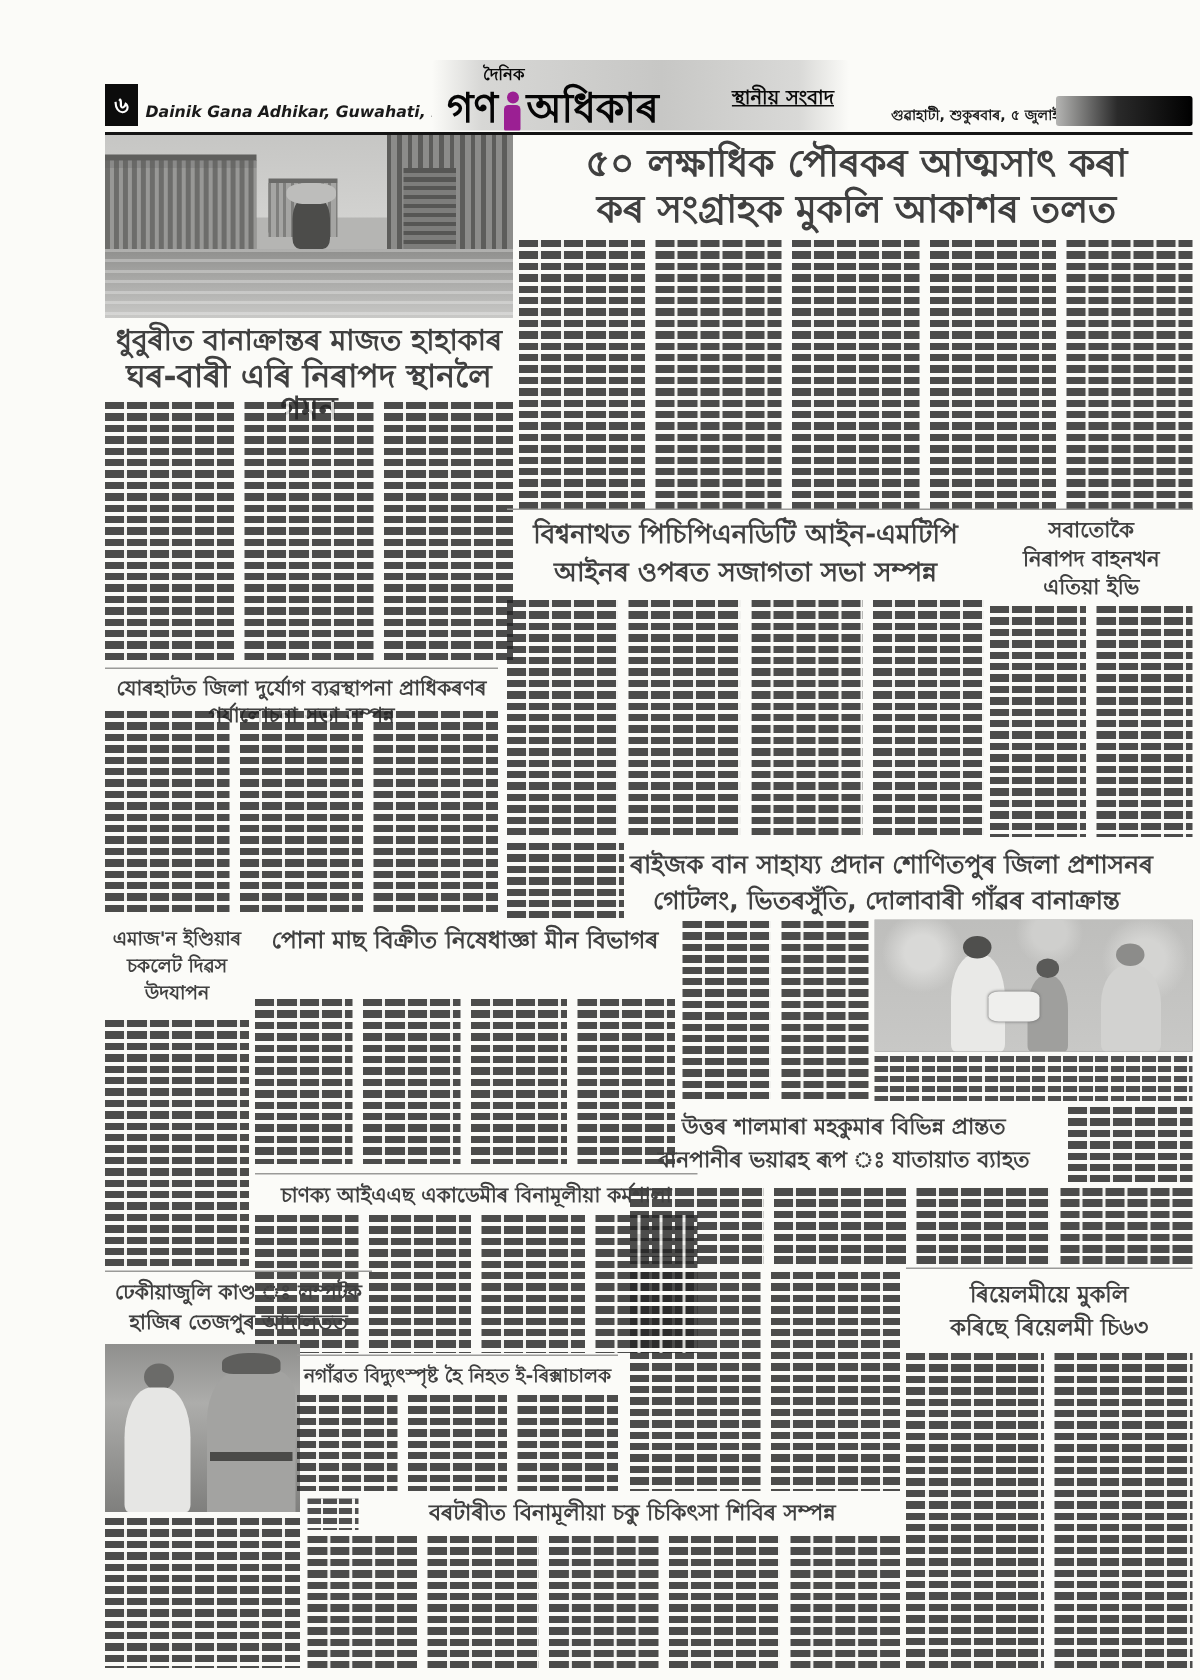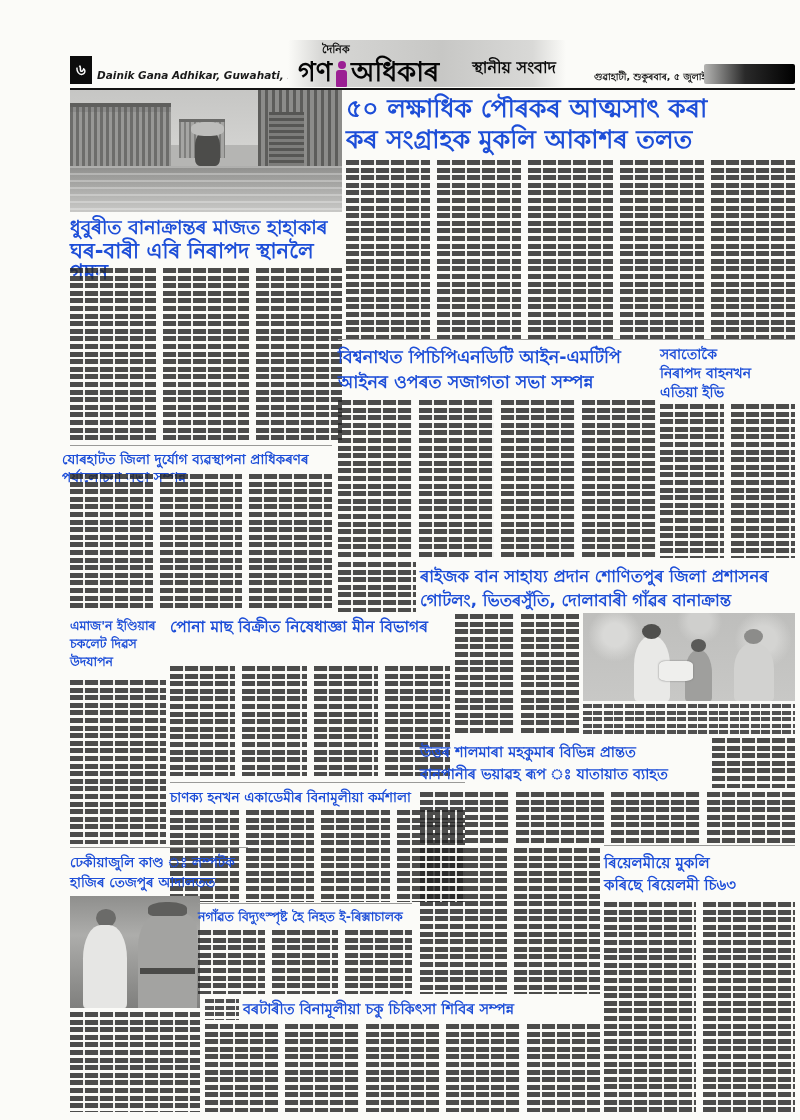--- a/index.html
+++ b/index.html
@@ -27,29 +27,29 @@
     border-radius:3px;
   }
   .masthead-daily { position:absolute; left:34px; top:1px; font-size:11px; font-weight:bold; color:#0a0a0a; }
   .masthead-title {
     position:absolute; left:10px; top:11px; font-size:27px; font-weight:bold; color:#050505;
     white-space:nowrap; display:flex; align-items:center; gap:3px;
   }
   .logo-figure { position:relative; width:13px; height:30px; display:inline-block; }
   .logo-head  { position:absolute; left:3px; top:2px;  width:8px; height:8px; border-radius:50%; }
   .logo-body  { position:absolute; left:1px; top:11px; width:11px; height:17px; border-radius:3px 3px 1px 1px; }
-  .section-label { position:absolute; right:10px; top:15px; font-size:16px; font-weight:bold; color:#0a0a0a; white-space:nowrap; }
+  .section-label { position:absolute; right:10px; top:15px; font-size:13px; font-weight:bold; color:#0a0a0a; white-space:nowrap;text-decoration:underline; }
   .edition-right { font-size:9.5px; font-weight:bold; color:#1a1a1a; white-space:nowrap; }
   .black-bar { background:linear-gradient(90deg,#b5b5b3,#2a2a2a 45%,#000); border-radius:2px; }
   .rule  { background:#141414; }
   .rule-light { background:#9a9a98; height:1px; }
 
   
   .hl {
-    font-weight:bold; color:#1d4ed8;
+    font-weight:bold; text-align:center; color:#404040;
     font-family:"DejaVu Sans", sans-serif; letter-spacing:0;
   }
   .hl span { display:block; white-space:nowrap; }
 
   
   .tsim-block { display:flex; gap:7px; }
   .tsim-block .col { flex:1; }
   .tsim {
     background-image:
       repeating-linear-gradient(90deg, rgba(251,251,248,0) 0 13px, rgba(251,251,248,.95) 13px 15px),
@@ -250,21 +250,21 @@
       <div class="col tsim"></div>
       <div class="col tsim"></div>
       <div class="col tsim"></div>
     </div>
   <div class="abs tsim-block" style="left:420px;top:848px;width:180px;height:146px">
       <div class="col tsim"></div>
       <div class="col tsim"></div>
     </div>
 
   <div class="abs rule-light" style="left:170px;top:782px;width:295px"></div>
-  <h2 class="abs hl" style="left:170px;top:788px;width:295px;font-size:13.5px;line-height:18px">চাণক্য হনখন একাডেমীৰ বিনামূলীয়া কৰ্মশালা</h2>
+  <h2 class="abs hl" style="left:170px;top:788px;width:295px;font-size:13.5px;line-height:18px">চাণক্য আইএএছ একাডেমীৰ বিনামূলীয়া কৰ্মশালা</h2>
   <div class="abs tsim-block" style="left:170px;top:810px;width:295px;height:92px">
       <div class="col tsim"></div>
       <div class="col tsim"></div>
       <div class="col tsim"></div>
       <div class="col tsim"></div>
     </div>
 
   <div class="abs rule-light" style="left:70px;top:847px;width:178px"></div>
   <h2 class="abs hl" style="left:70px;top:852px;width:178px;font-size:13.5px;line-height:20px">
     <span>ঢেকীয়াজুলি কাণ্ড ঃ লম্পটক</span>

